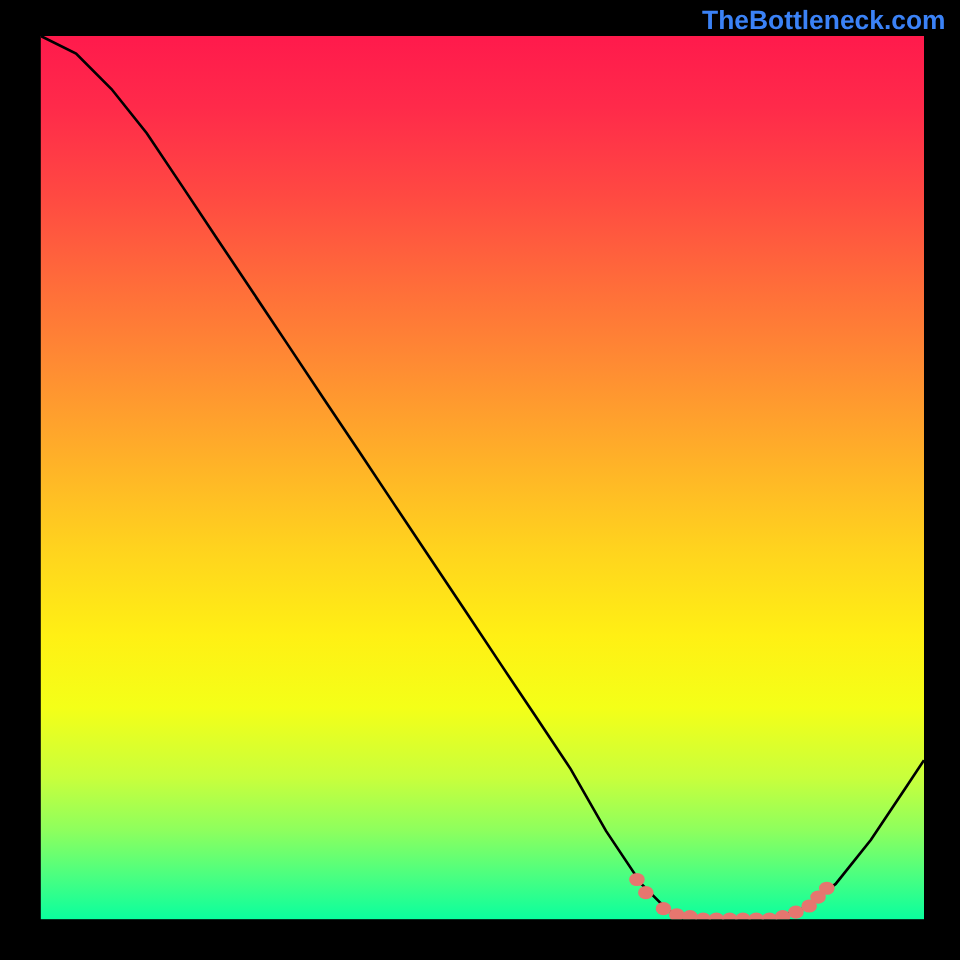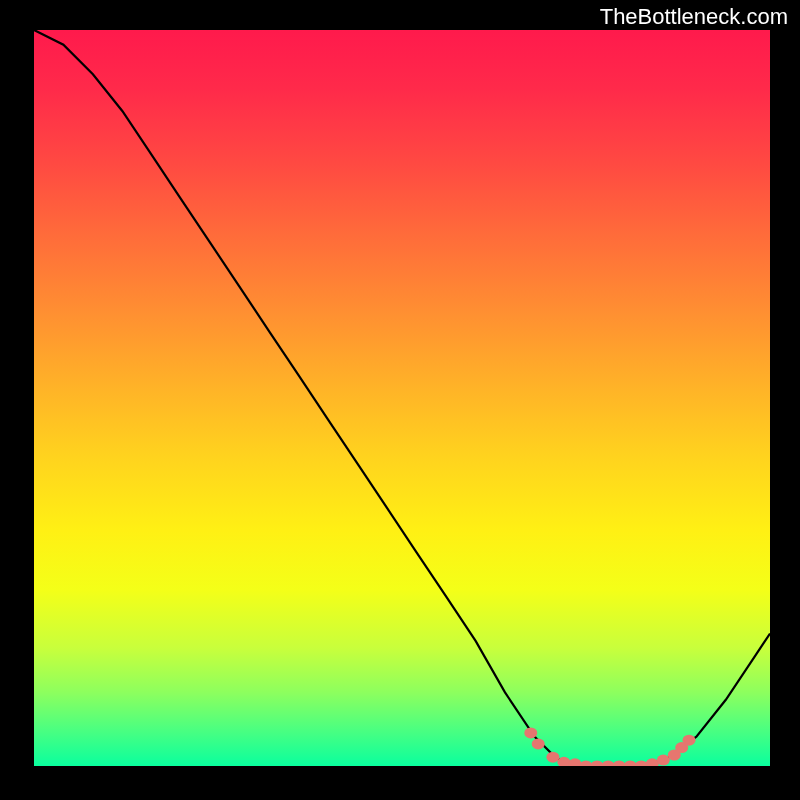--- a/index.html
+++ b/index.html
@@ -7,23 +7,23 @@
     width: 800px;
     height: 800px;
     background: #000000;
     position: relative;
     font-family: Arial, sans-serif;
   }
   .watermark {
     position: absolute;
     top: 4px;
     right: 12px;
-    color: #ffffff;
+    color: #3b82f6;
     font-size: 22px;
-    font-weight: 400;
+    font-weight: 700;
     z-index: 10;
   }
   .plot {
     position: absolute;
     left: 34px;
     top: 30px;
     width: 736px;
     height: 736px;
   }
   .gradient-bg {

